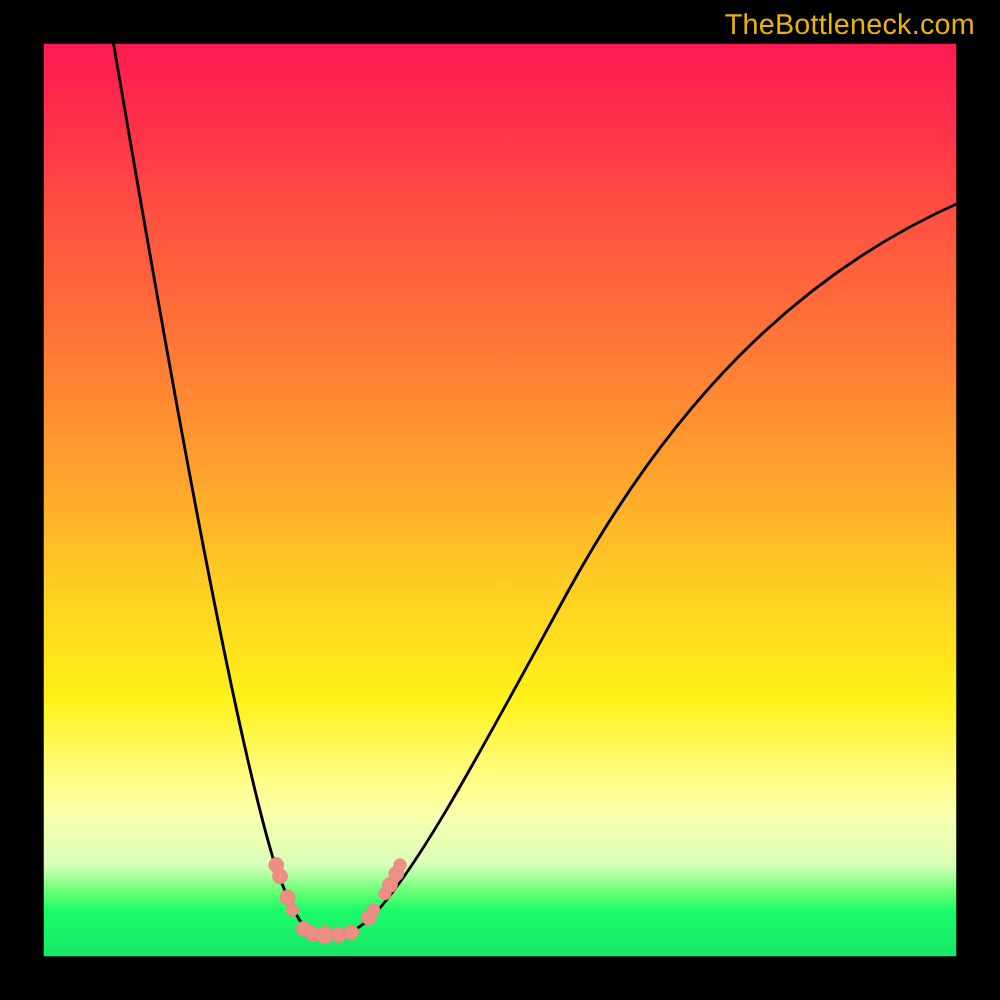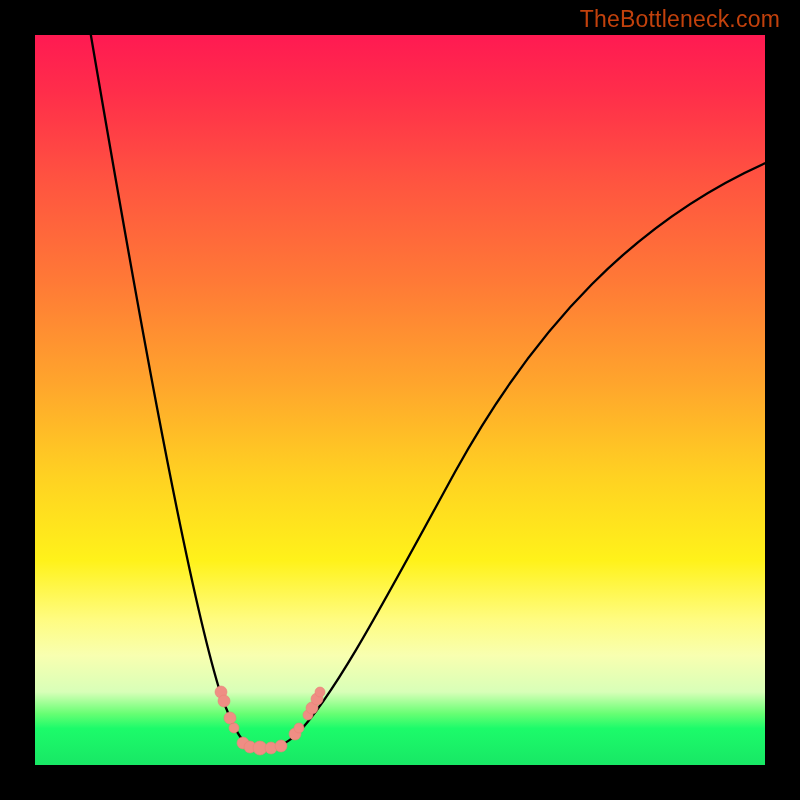--- a/index.html
+++ b/index.html
@@ -40,21 +40,21 @@
       #d8ffb8 90%,
       #66ff73 93%,
       #1cfb6a 95%,
       #18e765 100%
     );
   }
   .watermark {
     position: absolute;
     right: 20px;
     top: 6px;
-    color: #c2410c;
+    color: #eab308;
     font-size: 23px;
     font-weight: 500;
     letter-spacing: 0.2px;
     user-select: none;
   }
   svg.overlay {
     position: absolute;
     left: 35px;
     top: 35px;
     width: 730px;

